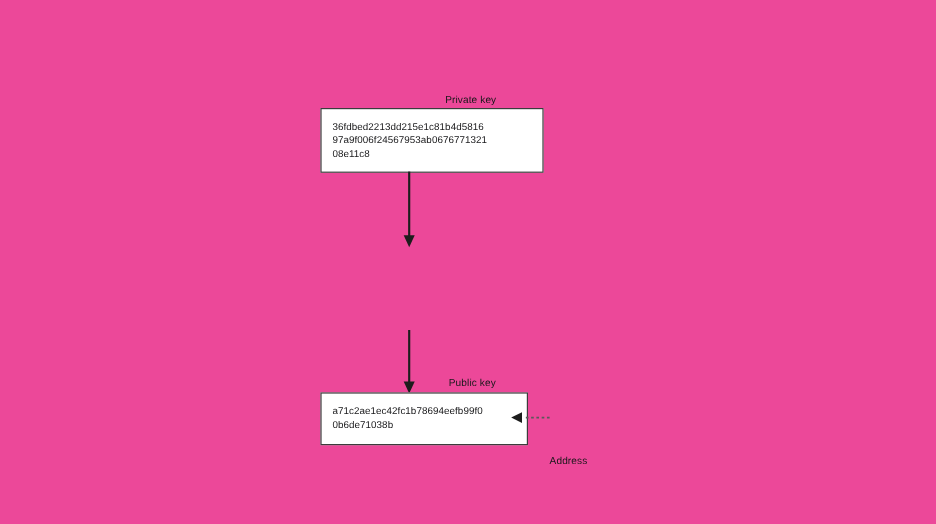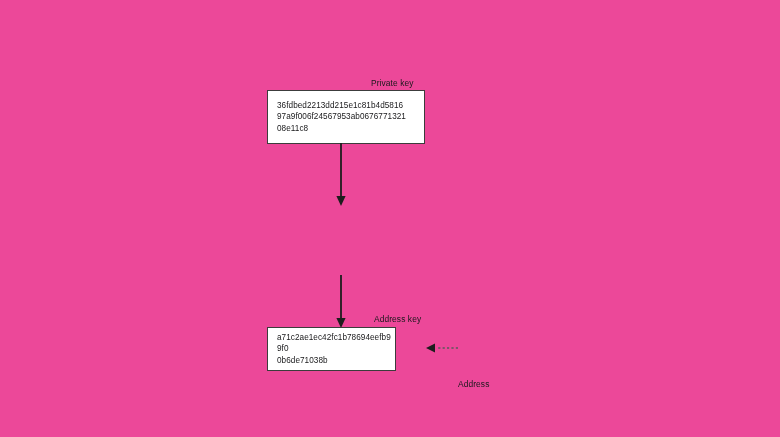--- a/index.html
+++ b/index.html
@@ -39,27 +39,27 @@
     color: #18181a;
     padding: 0 0 0 9px;
     white-space: pre-line;
     word-break: break-all;
     font-family: "Liberation Sans", sans-serif;
   }
 
   #private-key-box {
     left: 267px;
     top: 90px;
-    width: 158px;
+    width: 186px;
     height: 54px;
   }
   #public-key-box {
     left: 267px;
     top: 327px;
-    width: 129px;
+    width: 173px;
     height: 44px;
   }
 
   
   #function-box {
     position: absolute;
     left: 312px;
     top: 205px;
     width: 73px;
     height: 71px;
@@ -141,21 +141,21 @@
     <line x1="8" y1="0" x2="8" y2="55" stroke="#1d1d1d" stroke-width="1.8"></line>
     <polygon points="8,63 3.4,53 12.6,53" fill="#1d1d1d"></polygon>
   </svg>
 
 
   <svg class="connector" id="arrow-function-to-public" viewBox="0 0 16 54">
     <line x1="8" y1="0" x2="8" y2="45" stroke="#1d1d1d" stroke-width="1.8"></line>
     <polygon points="8,53 3.4,43 12.6,43" fill="#1d1d1d"></polygon>
   </svg>
 
-  <div class="caption" id="public-key-caption">Address key</div>
+  <div class="caption" id="public-key-caption">Public key</div>
 
   <div class="key-box" id="public-key-box">
     <div class="key-text">a71c2ae1ec42fc1b78694eefb99f0
 0b6de71038b</div>
   </div>
 
   <svg class="connector" id="connector-address" viewBox="0 0 36 14">
     <line x1="34" y1="7" x2="12" y2="7" stroke="#5a5a5a" stroke-width="1.3" stroke-dasharray="2.2 2.2"></line>
     <polygon points="2,7 11,2.6 11,11.4" fill="#1d1d1d"></polygon>
   </svg>

